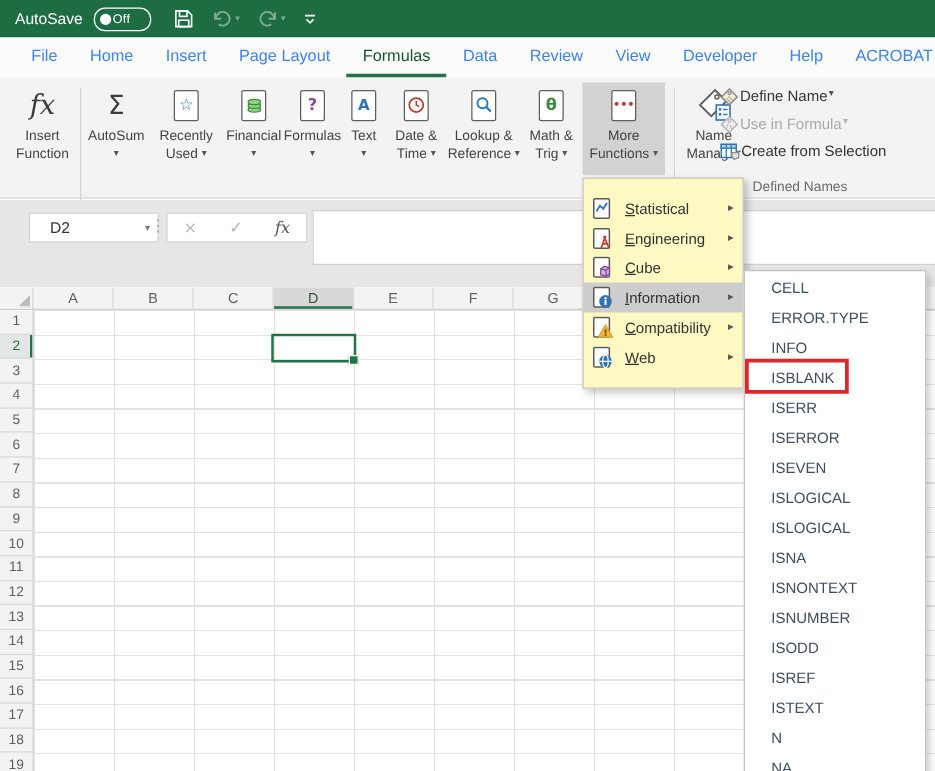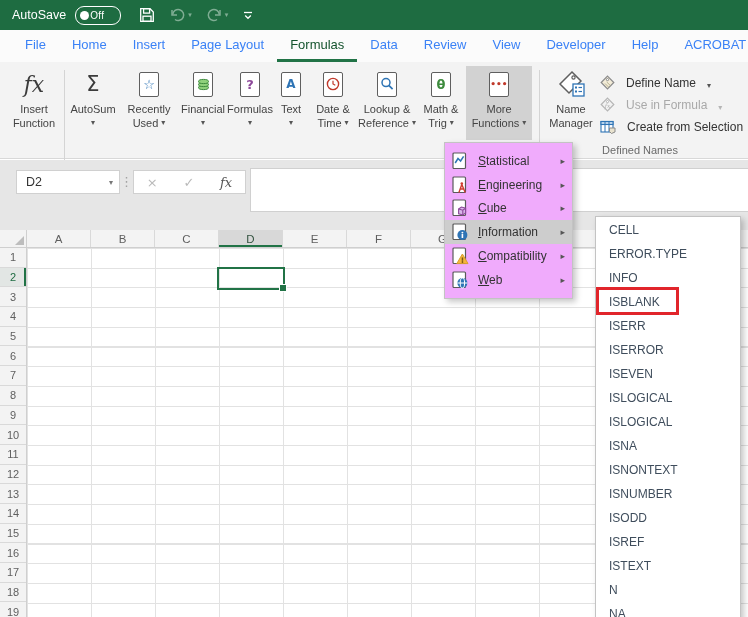--- a/index.html
+++ b/index.html
@@ -40,28 +40,28 @@
   .book{width:20px;height:25px;border:1.5px solid #5f5f5f;border-radius:2px;background:#fff;
         display:flex;align-items:center;justify-content:center;box-sizing:border-box;}
   .glyph{font-family:"DejaVu Sans",sans-serif;}
   .g-sigma{font-size:21px;color:#3b3b3b;}
   .g-star{font-size:13px;color:#2e74b5;}
   .g-q{font-size:13px;font-weight:bold;color:#8c4799;}
   .g-a{font-size:12px;font-weight:bold;color:#2e74b5;}
   .g-theta{font-size:13px;font-weight:bold;color:#3d8b3d;}
   .g-dots{font-size:9px;font-weight:bold;color:#c0392b;letter-spacing:0;}
   .g-fx{font-family:"DejaVu Serif",serif;font-style:italic;font-size:22px;color:#3b3b3b;}
-  .rb-small{position:absolute;left:600px;height:20px;display:flex;align-items:flex-end;gap:11px;
+  .rb-small{position:absolute;left:576px;height:20px;display:flex;align-items:flex-start;gap:1px;
             font-size:12px;color:#333;white-space:nowrap;}
   .rb-small.disabled{color:#a9a9a9;}
 
   
   .fbar{position:absolute;left:0;top:160px;width:748px;height:70px;background:#e6e6e6;}
-  .namebox{position:absolute;left:16px;top:10px;width:104px;height:24px;background:#fff;
-           border:1px solid #d0d0d0;display:flex;align-items:center;padding-left:9px;
+  .namebox{position:absolute;left:23px;top:10px;width:104px;height:24px;background:#fff;
+           border:1px solid #d0d0d0;display:flex;align-items:center;padding-left:16px;
            box-sizing:border-box;font-size:12.5px;color:#333;}
   .namebox .nb-dd{margin-left:auto;margin-right:6px;font-size:8px;color:#777;font-family:"DejaVu Sans",sans-serif;}
   .fdots{position:absolute;left:120px;top:14px;font-size:13px;color:#a3a3a3;font-family:"DejaVu Sans",sans-serif;}
   .fbtns{position:absolute;left:133px;top:10px;width:113px;height:24px;background:#fff;border:1px solid #d0d0d0;
          box-sizing:border-box;display:flex;align-items:center;justify-content:space-around;}
   .fb-x,.fb-check{font-size:13px;color:#b9b9b9;font-family:"DejaVu Sans",sans-serif;}
   .fb-fx{font-family:"DejaVu Serif",serif;font-style:italic;font-size:13px;color:#555;}
   .finput{position:absolute;left:250px;top:8px;width:498px;height:44px;background:#fff;
           border:1px solid #d0d0d0;border-right:none;box-sizing:border-box;}
 
@@ -83,34 +83,34 @@
   .rowhdr.sel{background:#e2e6e4;color:#1e6c41;box-shadow:inset -2px 0 0 #217346;}
   .cells{position:absolute;left:27px;top:18px;width:721px;height:369px;
          background-image:
            repeating-linear-gradient(to right,#e2e2e2 0 1px,transparent 1px 64px),
            repeating-linear-gradient(to bottom,#e2e2e2 0 1px,transparent 1px 19.7px);}
   .selcell{position:absolute;left:190px;top:18.7px;width:64px;height:19.7px;
            border:2px solid #217346;box-sizing:content-box;background:transparent;}
   .handle{position:absolute;right:-4px;bottom:-4px;width:6px;height:6px;background:#217346;border:1px solid #fff;}
 
   
-  .menu{position:absolute;left:444px;top:142px;width:129px;background:#f0abfc;border:1px solid #c3c3c3;
-        box-shadow:3px 3px 6px rgba(0,0,0,.22);padding:6px 0;z-index:30;box-sizing:border-box;}
+  .menu{position:absolute;left:466px;top:142px;width:129px;background:#fef9c3;border:1px solid #c3c3c3;
+        box-shadow:3px 3px 6px rgba(0,0,0,.22);padding:12px 0;z-index:30;box-sizing:border-box;}
   .mitem{height:23.8px;display:flex;align-items:center;font-size:12px;color:#333;}
   .mitem.hl{background:#cdcdcd;}
   .micon{width:17px;height:18px;margin-left:7px;flex:none;}
   .mlabel{margin-left:9px;display:inline-block;}
   .mlabel::first-letter{text-decoration:underline;}
   .marrow{margin-left:auto;margin-right:7px;font-size:9px;color:#555;font-family:"DejaVu Sans",sans-serif;}
 
   
   .submenu{position:absolute;left:595px;top:216px;width:146px;height:415px;background:#fff;
            border:1px solid #c3c3c3;box-shadow:3px 3px 6px rgba(0,0,0,.22);padding-top:1px;
            z-index:30;box-sizing:border-box;overflow:hidden;}
-  .sitem{height:24px;display:flex;align-items:center;padding-left:13px;font-size:12px;color:#3f4d5c;}
+  .sitem{height:24px;display:flex;align-items:center;padding-left:21px;font-size:12px;color:#3f4d5c;}
 
   
   .redbox{position:absolute;left:596px;top:287px;width:77px;height:22px;border:3px solid #e1252b;z-index:40;}
 </style>
 </head>
 <body>
 
 <div class="screen">
 
   <div class="titlebar">

